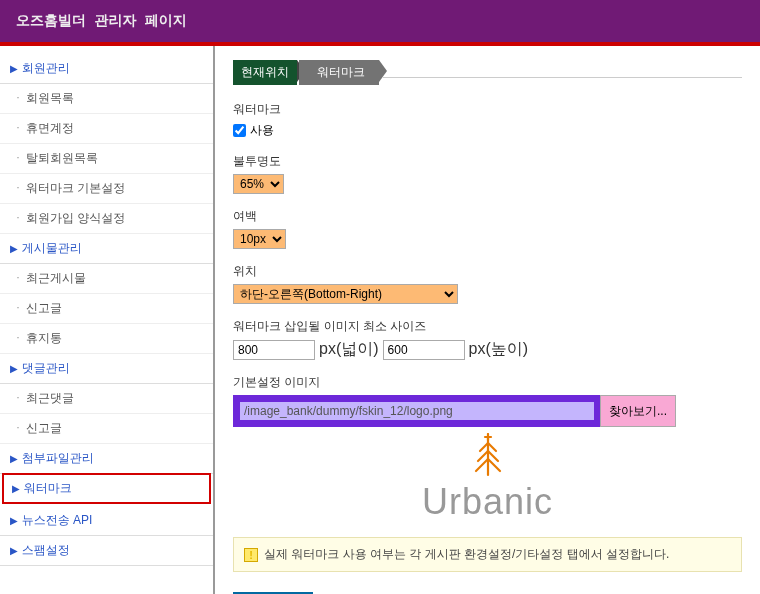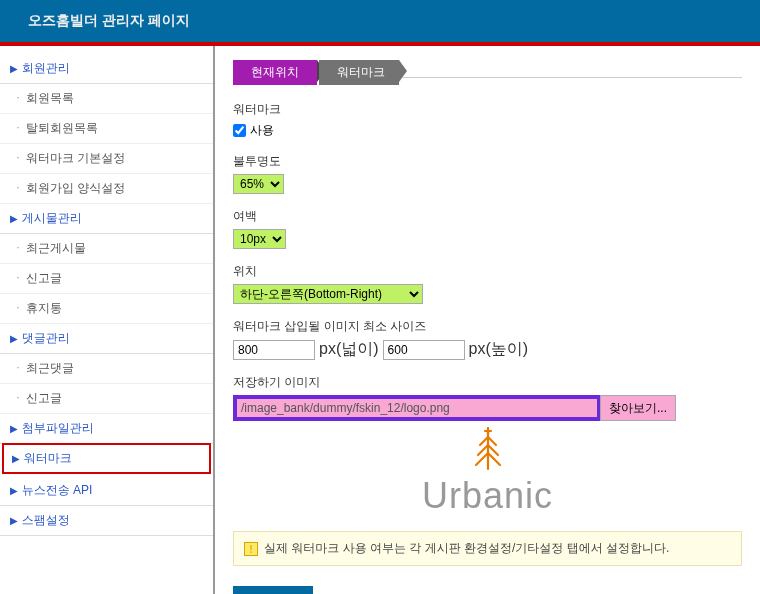--- a/index.html
+++ b/index.html
@@ -1,43 +1,43 @@
 <!DOCTYPE html>
 <html><head>
   <meta charset="utf-8">
   <style>
     * { margin: 0; padding: 0; box-sizing: border-box; }
     body { font-family: "Malgun Gothic", "맑은 고딕", Arial, sans-serif; font-size: 12px; background: #fff; width: 760px; }
-    .header { background: #0369a1; border-bottom: 4px solid #c00; padding: 12px 28px; }
+    .header { background: #701a75; border-bottom: 4px solid #c00; padding: 12px 16px; font-family: Liberation Mono, monospace; }
     .header-title { color: #eee; font-size: 14px; font-weight: bold; }
     .container { display: flex; }
     .sidebar { width: 215px; border-right: 2px solid #999; padding: 8px 0; min-height: 550px; }
     .section-header { display: flex; align-items: center; padding: 6px 10px; border-bottom: 1px solid #ddd; cursor: pointer; }
     .section-header .tri { color: #2a56c6; font-size: 10px; margin-right: 4px; }
     .section-header .label { color: #2a56c6; font-size: 12px; }
     .section-header.highlighted { border: 2px solid #d20000; margin: -1px 2px 2px 2px; padding: 5px 8px; }
     .section-item { padding: 6px 10px 6px 26px; border-bottom: 1px solid #eee; cursor: pointer; color: #555; font-size: 12px; position: relative; }
     .section-item::before { content: "·"; position: absolute; left: 16px; color: #999; }
     .content { flex: 1; padding: 14px 18px; }
     .breadcrumb { display: flex; align-items: center; margin-bottom: 16px; }
-    .bc-current { background: #a21caf; color: #fff; padding: 4px 18px; font-size: 12px; position: relative; }
+    .bc-current { background: #14532d; color: #fff; padding: 4px 8px; font-size: 12px; position: relative; }
     .bc-current::after { content: ""; position: absolute; right: -8px; top: 0; border-top: 11px solid transparent; border-bottom: 11px solid transparent; border-left: 8px solid #434343; }
     .bc-page { background: #737373; color: #fff; padding: 4px 14px 4px 18px; font-size: 12px; margin-left: 2px; position: relative; }
     .bc-page::after { content: ""; position: absolute; right: -8px; top: 0; border-top: 11px solid transparent; border-bottom: 11px solid transparent; border-left: 8px solid #737373; }
     .bc-line { flex: 1; border-bottom: 1px solid #ccc; margin-left: 4px; height: 11px; }
     .field-group { margin-bottom: 14px; }
     .field-label { font-size: 12px; color: #333; margin-bottom: 4px; }
     .checkbox-row { display: flex; align-items: center; gap: 4px; }
     .checkbox-row input { width: 13px; height: 13px; }
-    select { font-size: 12px; padding: 1px 2px; border: 1px solid #aaa; background: #bef264; }
+    select { font-size: 12px; padding: 1px 2px; border: 1px solid #aaa; background: #fdba74; }
     .size-row { display: flex; align-items: center; gap: 4px; }
     .size-row input[type="text"] { width: 82px; font-size: 12px; padding: 2px 4px; border: 1px solid #aaa; }
     .size-unit { font-size: 16px; color: #333; }
     .file-row { display: flex; }
-    .file-path { flex: 1; max-width: 368px; font-size: 12px; padding: 2px 4px; border: 4px solid #6d28d9; background: #f9a8d4; color: #555; }
+    .file-path { flex: 1; max-width: 368px; font-size: 12px; padding: 2px 4px; border: 7px solid #6d28d9; background: #c4b5fd; color: #555; }
     .browse-btn { font-size: 12px; padding: 2px 8px; border: 1px solid #aaa; background: #f9a8d4; cursor: pointer; margin-left: -1px; }
     .logo-preview { margin: 6px 0 12px 0; display: flex; align-items: center; gap: 4px; flex-direction: column; }
     .logo-text { font-size: 36px; color: #999; font-weight: 300; letter-spacing: 1px; }
     .notice { background: #fffde6; border: 1px solid #e8e2b0; padding: 8px 10px; display: flex; align-items: center; gap: 6px; margin-bottom: 20px; font-size: 12px; color: #444; }
     .notice-icon { color: #e6b800; font-weight: bold; font-size: 14px; width: 14px; height: 14px; background: #ffe96b; border: 1px solid #d4a800; text-align: center; line-height: 12px; font-size: 11px; }
     .save-btn { background: #0369a1; color: #fff; border: none; padding: 8px 16px; font-size: 12px; cursor: pointer; font-weight: bold; }
     .tree-svg { vertical-align: middle; }
   </style>
 </head>
 <body>
@@ -46,20 +46,21 @@
   <div class="header-title">오즈홈빌더 관리자 페이지</div>
 </div>
 
 <div class="container">
   <div class="sidebar" id="sidebar">
       <div class="section-header">
         <span class="tri">▶</span>
         <span class="label">회원관리</span>
       </div>
       <div class="section-item">회원목록</div>
+      <div class="section-item">휴면계정</div>
       <div class="section-item">탈퇴회원목록</div>
       <div class="section-item">워터마크 기본설정</div>
       <div class="section-item">회원가입 양식설정</div>
       <div class="section-header">
         <span class="tri">▶</span>
         <span class="label">게시물관리</span>
       </div>
       <div class="section-item">최근게시물</div>
       <div class="section-item">신고글</div>
       <div class="section-item">휴지통</div>
@@ -111,37 +112,37 @@
 
     <div class="field-group">
       <div class="field-label">여백</div>
       <select>
         <option>10px</option>
       </select>
     </div>
 
     <div class="field-group">
       <div class="field-label">위치</div>
-      <select style="width:190px;">
+      <select style="width:225px;">
         <option>하단-오른쪽(Bottom-Right)</option>
       </select>
     </div>
 
     <div class="field-group">
       <div class="field-label">워터마크 삽입될 이미지 최소 사이즈</div>
       <div class="size-row">
         <input type="text" value="800" style="">
         <span class="size-unit">px(넓이)</span>
         <input type="text" value="600" style="">
         <span class="size-unit">px(높이)</span>
       </div>
     </div>
 
     <div class="field-group">
-      <div class="field-label">저장하기 이미지</div>
+      <div class="field-label">기본설정 이미지</div>
       <div class="file-row">
         <input type="text" class="file-path" readonly="" value="/image_bank/dummy/fskin_12/logo.png" style="">
         <button class="browse-btn">찾아보기...</button>
       </div>
       <div class="logo-preview">
         <span>
           <svg class="tree-svg" width="34" height="44" viewBox="0 0 34 44">
             <g fill="none" stroke="#e87a00" stroke-width="2.2" stroke-linecap="round">
               <line x1="17" y1="4" x2="17" y2="42"></line>
               <line x1="17" y1="10" x2="9" y2="18"></line>

